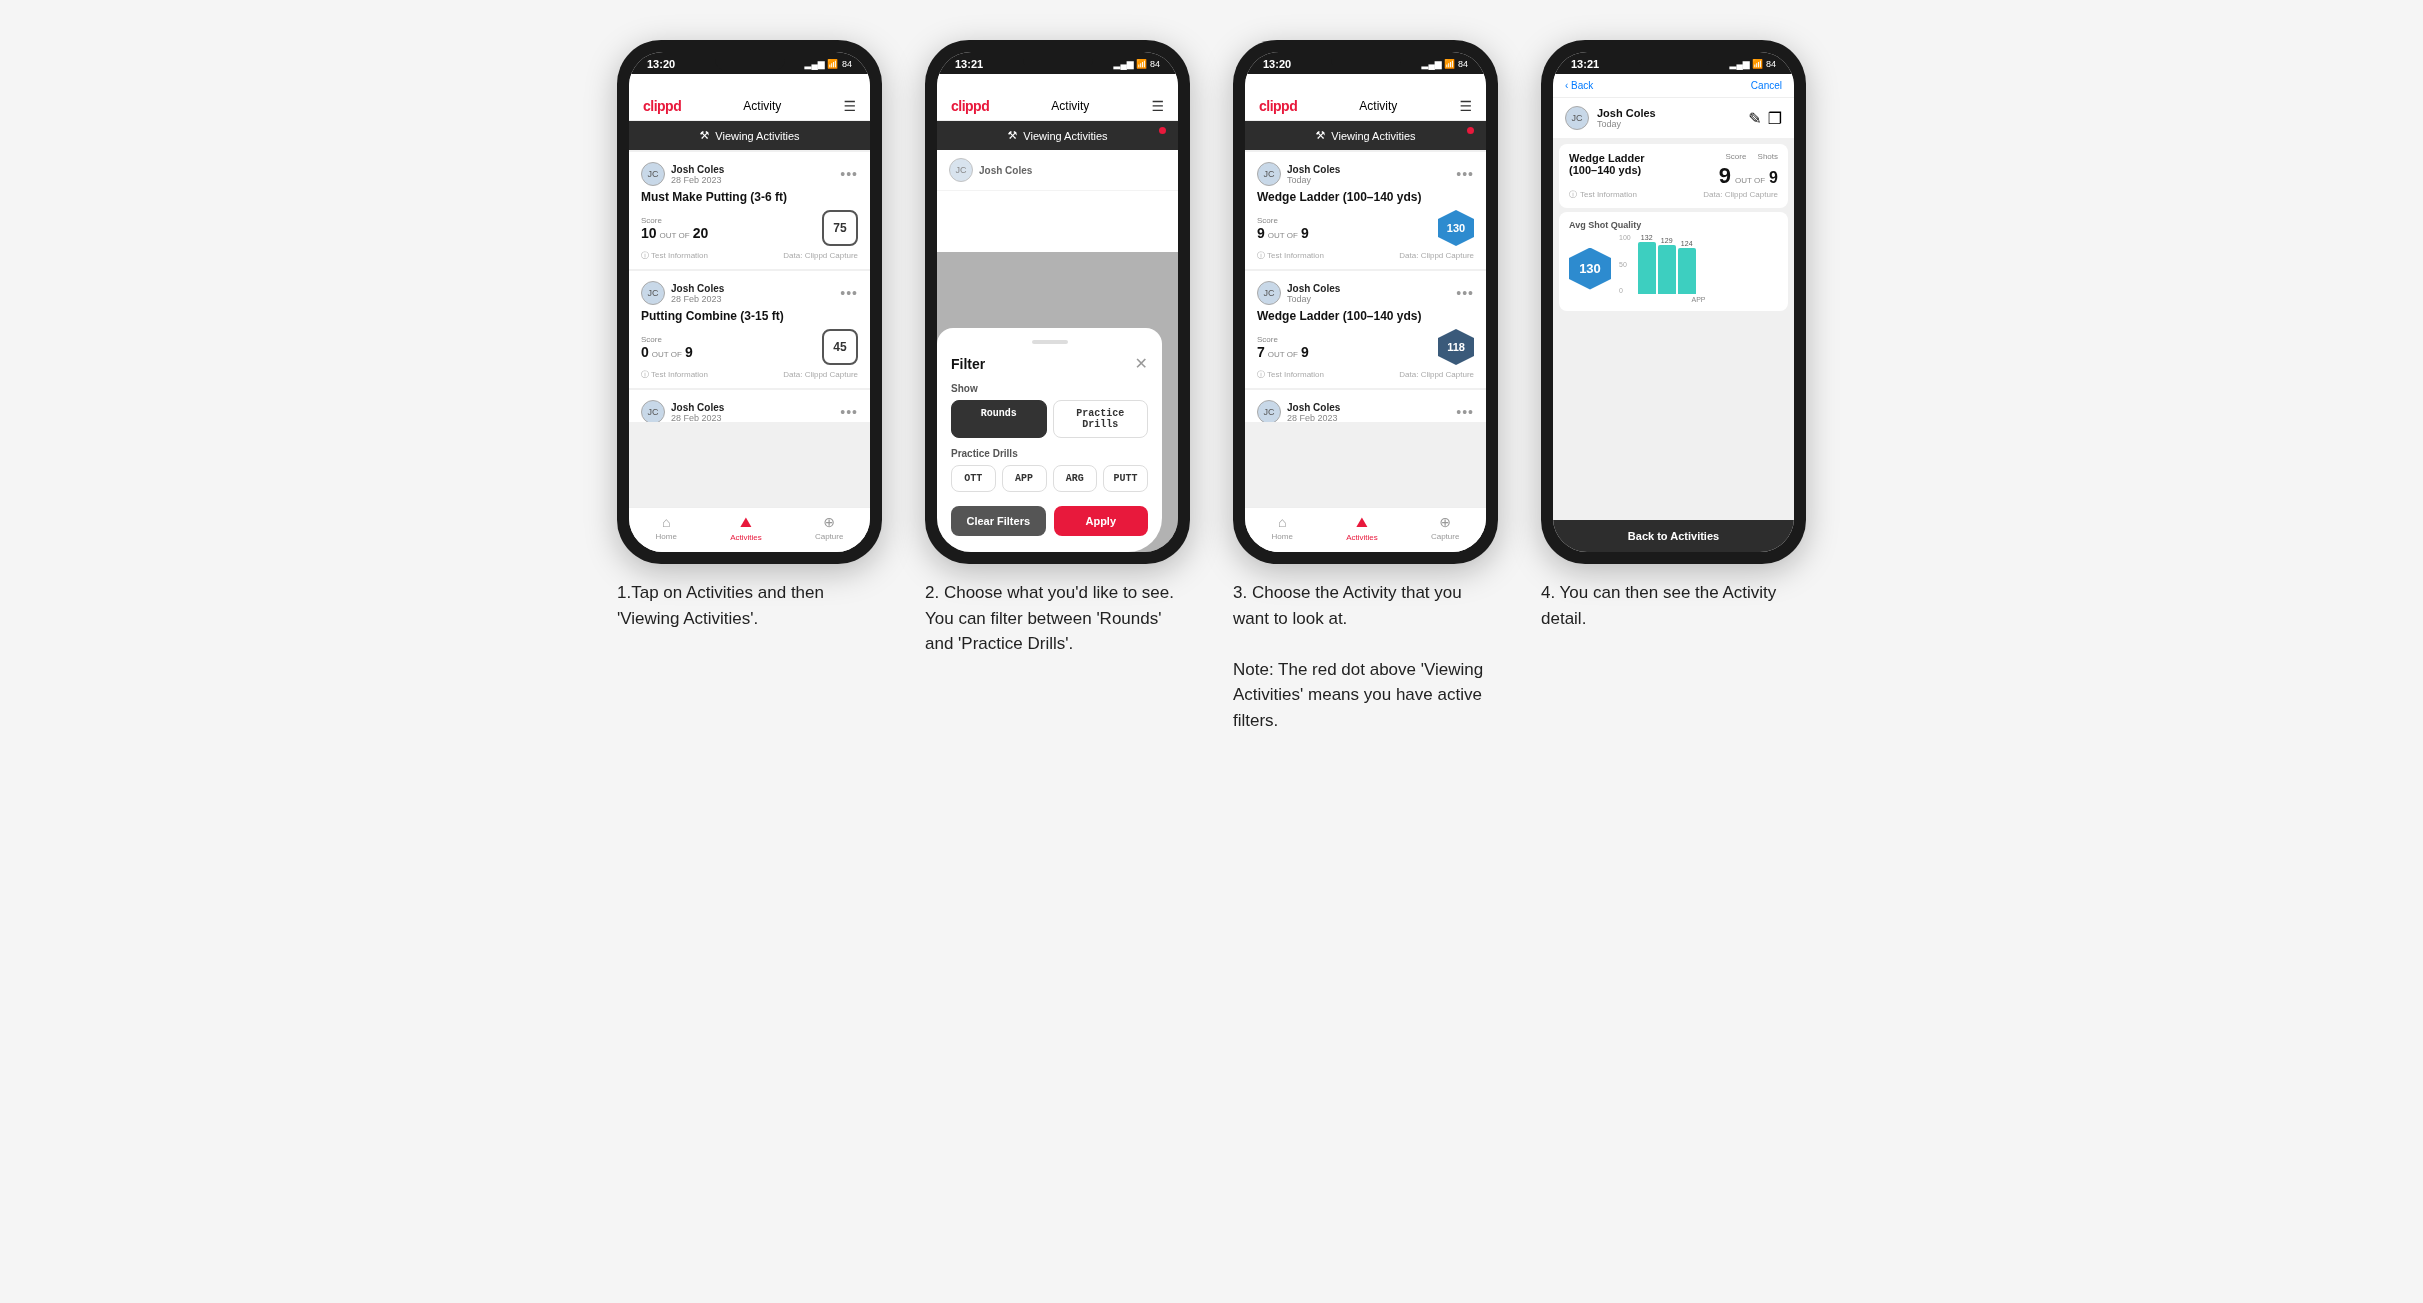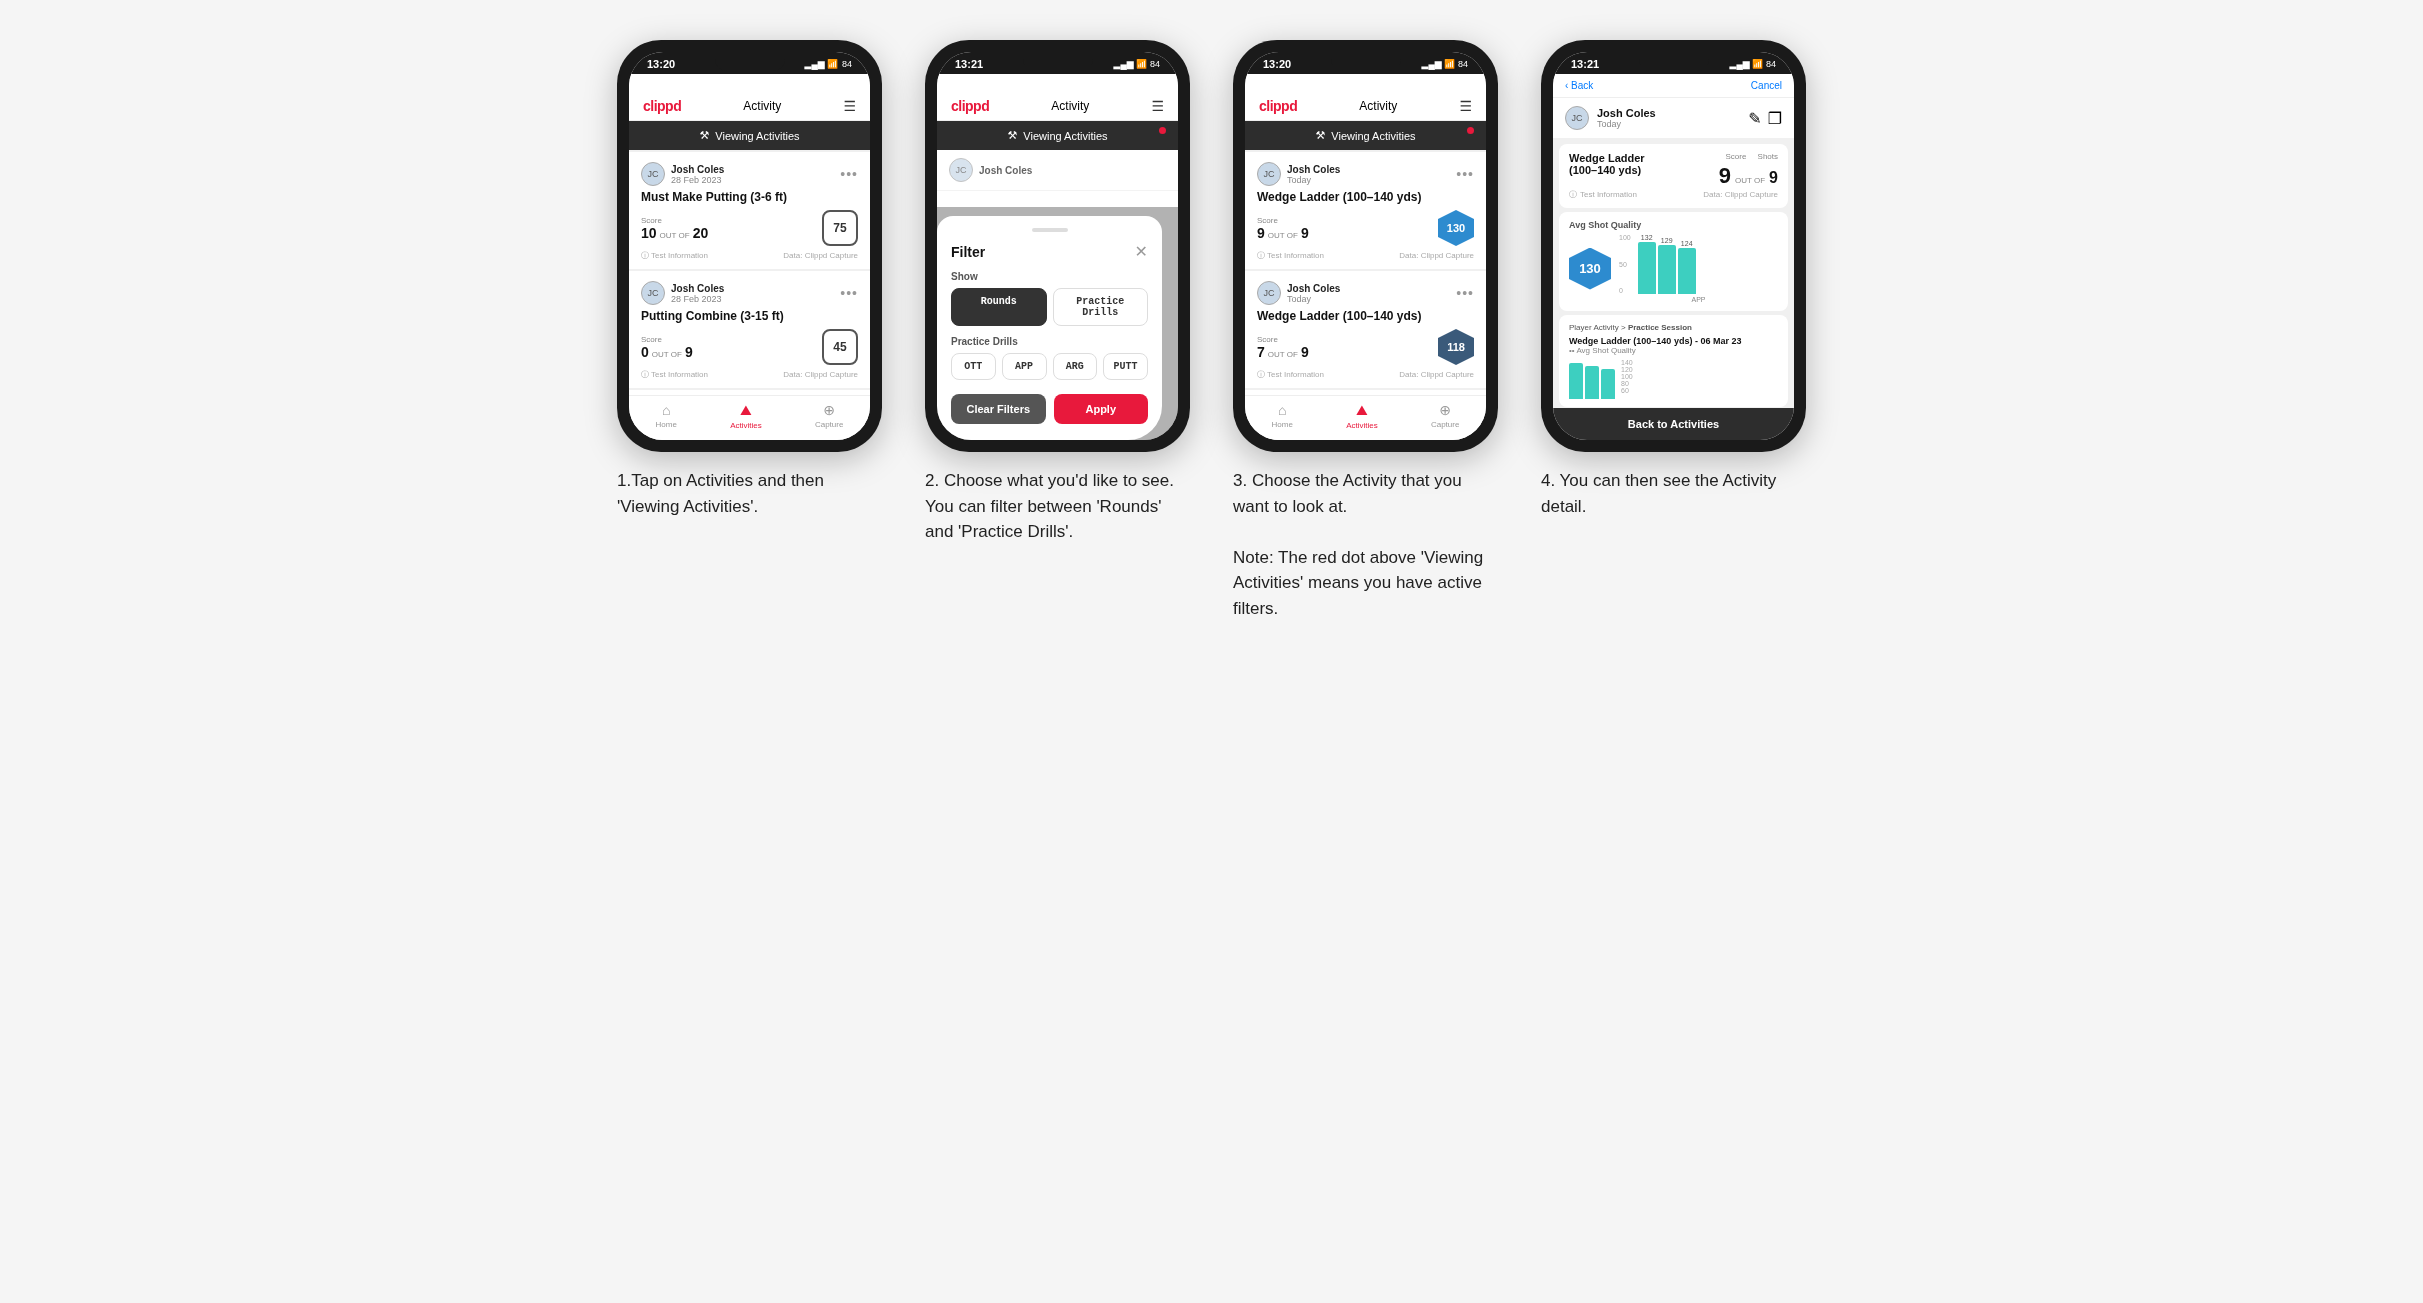--- a/index.html
+++ b/index.html
@@ -20,21 +20,21 @@
     }
     .phone-col {
       display: flex;
       flex-direction: column;
       align-items: center;
       width: 280px;
     }
     
     .phone {
       width: 265px;
-      height: 412px;
+      height: 524px;
       background: #1a1a1a;
       border-radius: 44px;
       padding: 12px;
       box-shadow: 0 8px 32px rgba(0,0,0,0.25);
       position: relative;
       flex-shrink: 0;
     }
     .phone-screen {
       width: 100%;
       height: 100%;
@@ -741,32 +741,20 @@
                       <span style="font-size:7px;color:#555;margin-bottom:1px;">124</span>
                       <div class="bar" style="height:46px;"></div>
                     </div>
                   </div>
                 </div>
                 <div style="font-size:7px;color:#888;margin-top:2px;text-align:center;">APP</div>
               </div>
             </div>
           </div>
 
-          <div class="detail-card">
-            <div class="session-breadcrumb">Player Activity &gt; <strong>Practice Session</strong></div>
-            <div style="margin-top:4px;font-size:9px;font-weight:600;color:#111;">Wedge Ladder (100–140 yds) - 06 Mar 23</div>
-            <div style="font-size:8px;color:#888;">•• Avg Shot Quality</div>
-
-            <div style="display:flex;align-items:flex-end;gap:2px;margin-top:4px;height:40px;">
-              <div style="width:14px;background:#3dcfc0;height:36px;border-radius:2px 2px 0 0;"></div>
-              <div style="width:14px;background:#3dcfc0;height:33px;border-radius:2px 2px 0 0;"></div>
-              <div style="width:14px;background:#3dcfc0;height:30px;border-radius:2px 2px 0 0;"></div>
-              <div style="margin-left:4px;font-size:7px;color:#aaa;align-self:flex-start;">140<br>120<br>100<br>80<br>60</div>
-            </div>
-          </div>
         </div>
         <div class="back-to-activities">Back to Activities</div>
       </div>
     </div>
     <div class="caption">4. You can then see the Activity detail.</div>
   </div>
 
 </div>
 
 </body></html>

